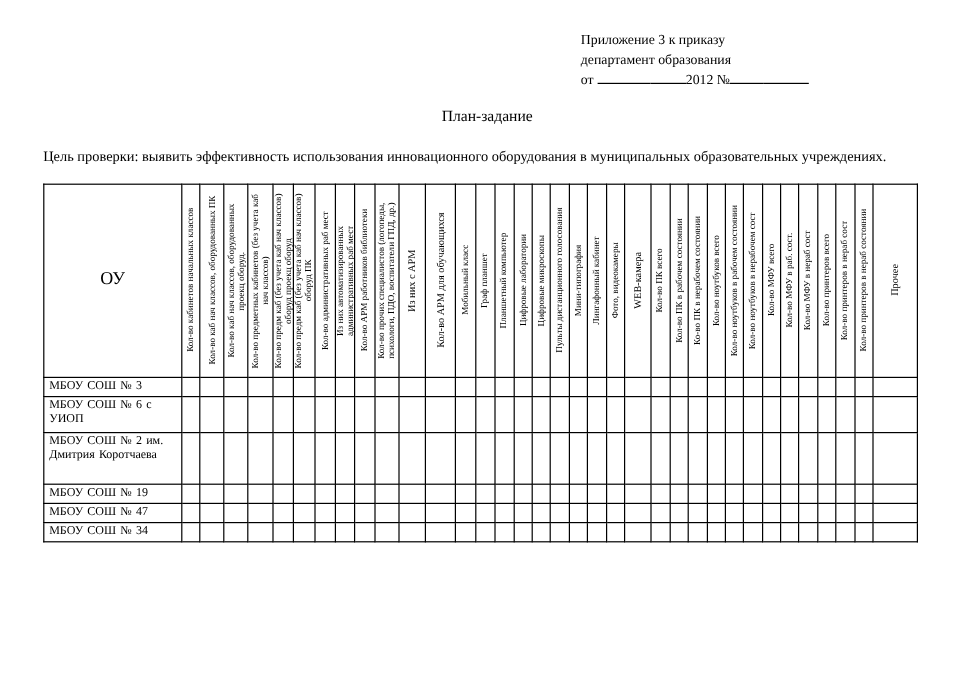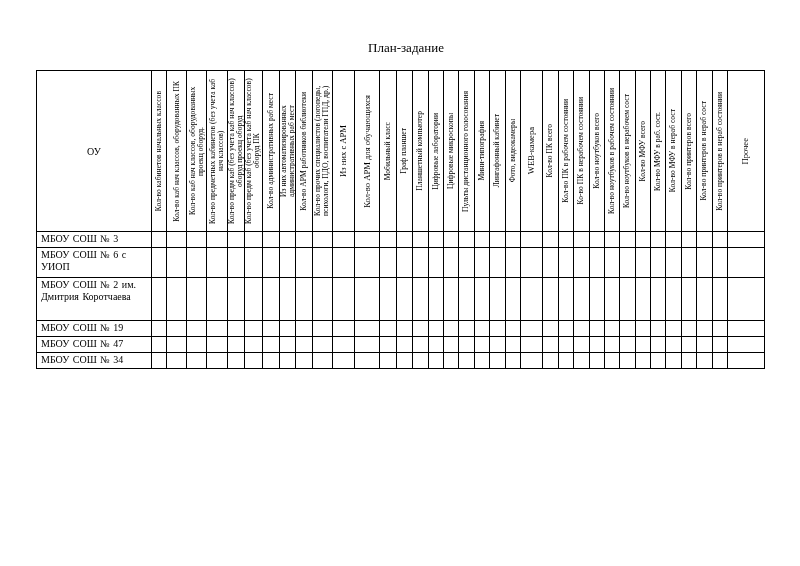--- a/index.html
+++ b/index.html
@@ -83,21 +83,21 @@
 
   
   tr.head-row td {
     height: 160px;
     position: relative;
     text-align: center;
   }
   td.ou-head {
     width: 97px;
     text-align: center;
-    font-size: 10px;
+    font-size: 15px;
     vertical-align: middle;
     margin-top: 45px;
   }
   .vert {
     writing-mode: vertical-rl;
     transform: rotate(180deg);
     white-space: normal;
     display: block;
     margin: 0 auto;
     max-height: 156px;
@@ -123,23 +123,33 @@
   }
   tr.data-row.tall2 td { height: 27px; }
   tr.data-row.tall3 td { height: 40px; }
   td.blank { background: #fff; }
 </style>
 </head>
 <body>
 
 <div class="page">
 
+  <div class="doc-header">
+    <div>Приложение 3 к приказу</div>
+    <div>департамент образования</div>
+    <div>
+      <span>от</span>
+      <span class="rule r1"></span><span class="rule r2"></span><span>2012</span>
+      <span>№</span><span class="rule r3"></span><span class="rule r4"></span>
+    </div>
+  </div>
 
   <div class="doc-title">План-задание</div>
 
+  <div class="para">Цель проверки: выявить эффективность использования инновационного оборудования в муниципальных образовательных учреждениях.</div>
 
 
   <div class="table-wrap">
     <table class="grid">
       <colgroup id="colgroup-holder">
           <col style="width: 97px;">
           <col style="width: 13px;">
           <col style="width: 17px;">
           <col style="width: 17px;">
           <col style="width: 17px;">

